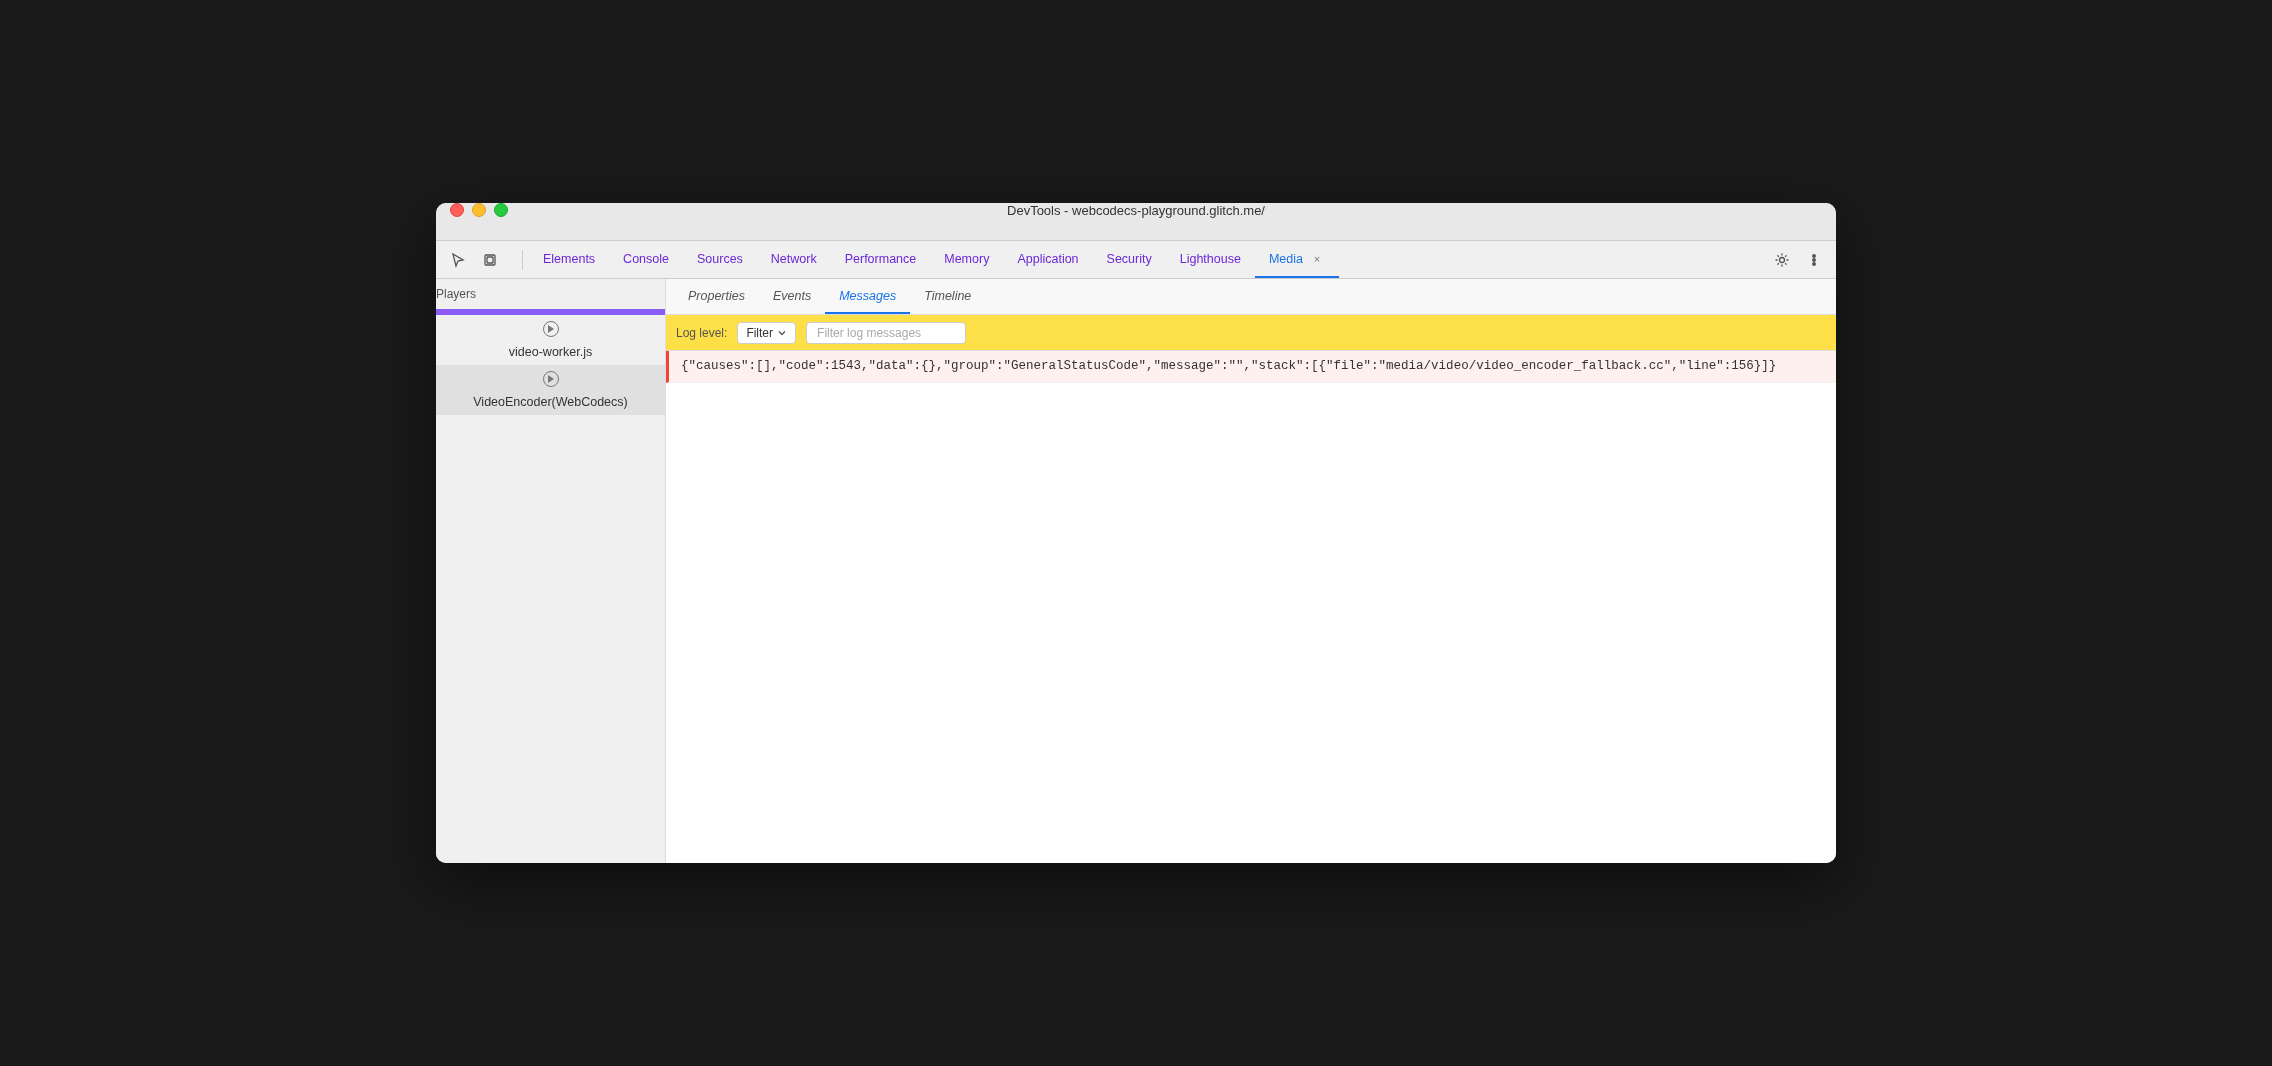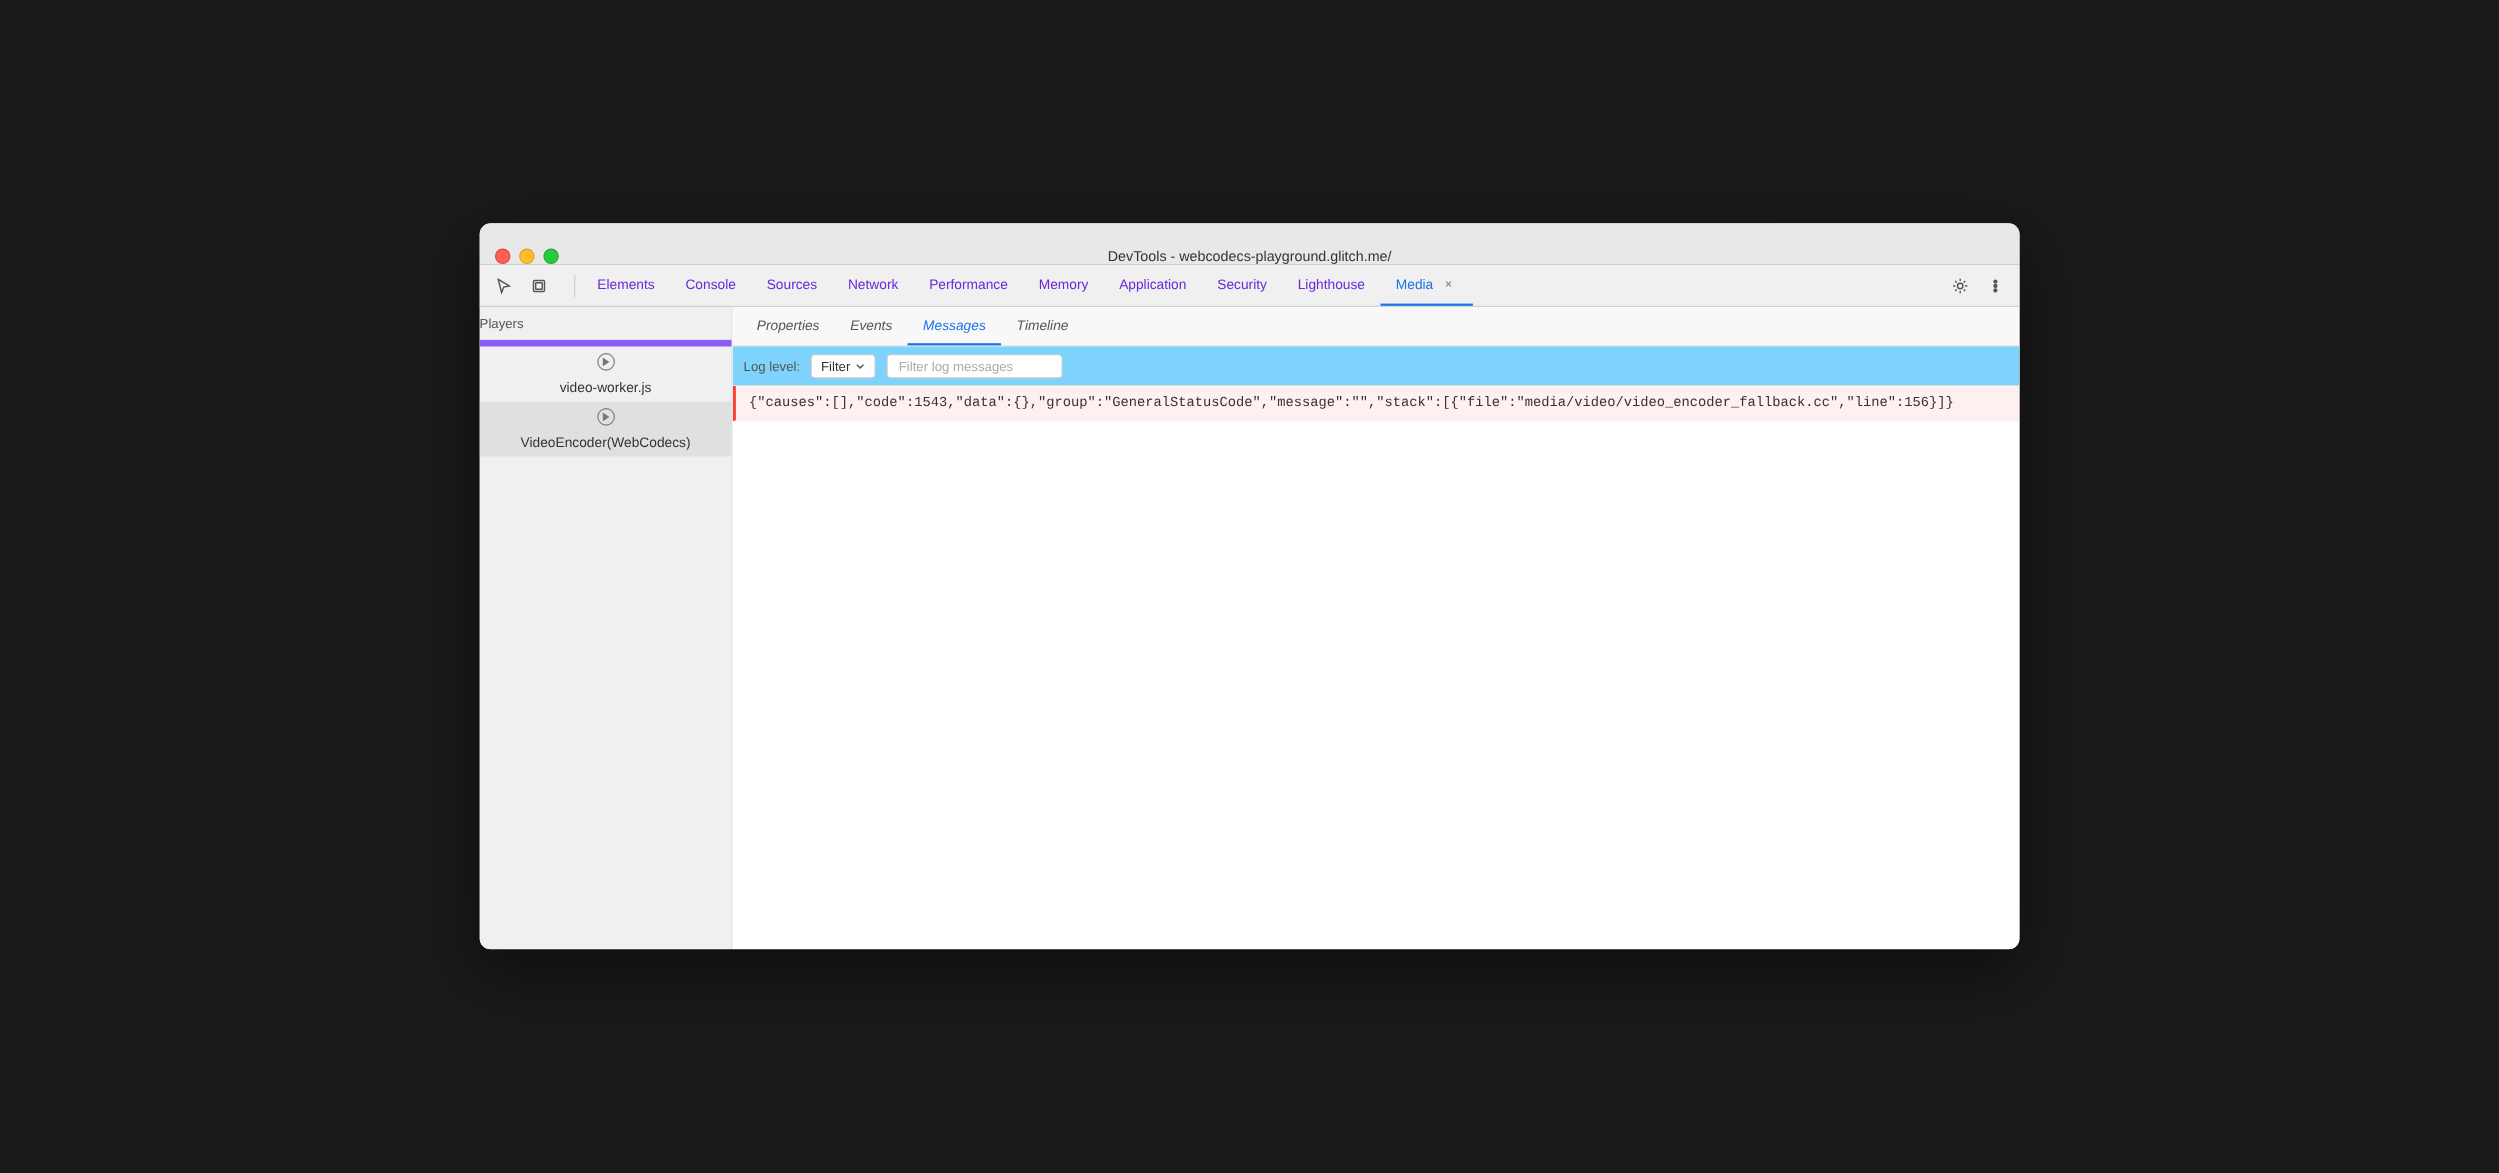--- a/index.html
+++ b/index.html
@@ -25,21 +25,21 @@
       box-shadow: 0 20px 60px rgba(0,0,0,0.5);
       overflow: hidden;
       display: flex;
       flex-direction: column;
     }
 
     .title-bar {
       background: #e8e8e8;
       height: 38px;
       display: flex;
-      align-items: flex-end;
+      align-items: flex-start;
       justify-content: center;
       position: relative;
       border-bottom: 1px solid #ccc;
       border-radius: 10px 10px 0 0;
     }
 
     .traffic-lights {
       position: absolute;
       left: 14px;
       display: flex;
@@ -250,21 +250,21 @@
     .content-tab.active {
       color: #1a73e8;
       border-bottom: 2px solid #1a73e8;
     }
 
     .filter-bar {
       display: flex;
       align-items: center;
       padding: 5px 10px;
       border-bottom: 1px solid #ddd;
-      background: #7dd3fc;
+      background: #fde047;
       gap: 10px;
       height: 36px;
     }
 
     .log-level-label {
       font-size: 12px;
       color: #555;
     }
 
     .log-level-select {

